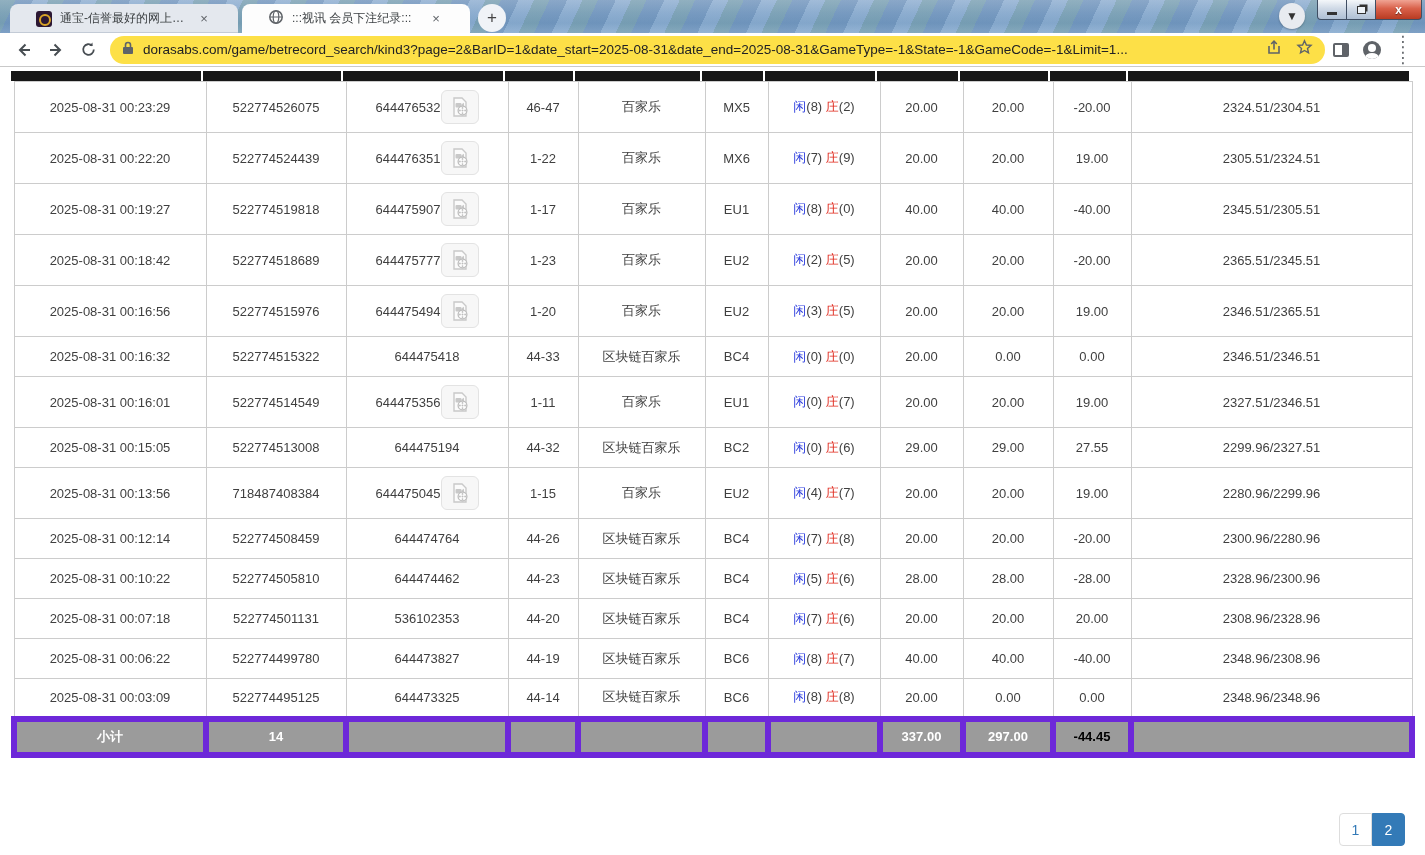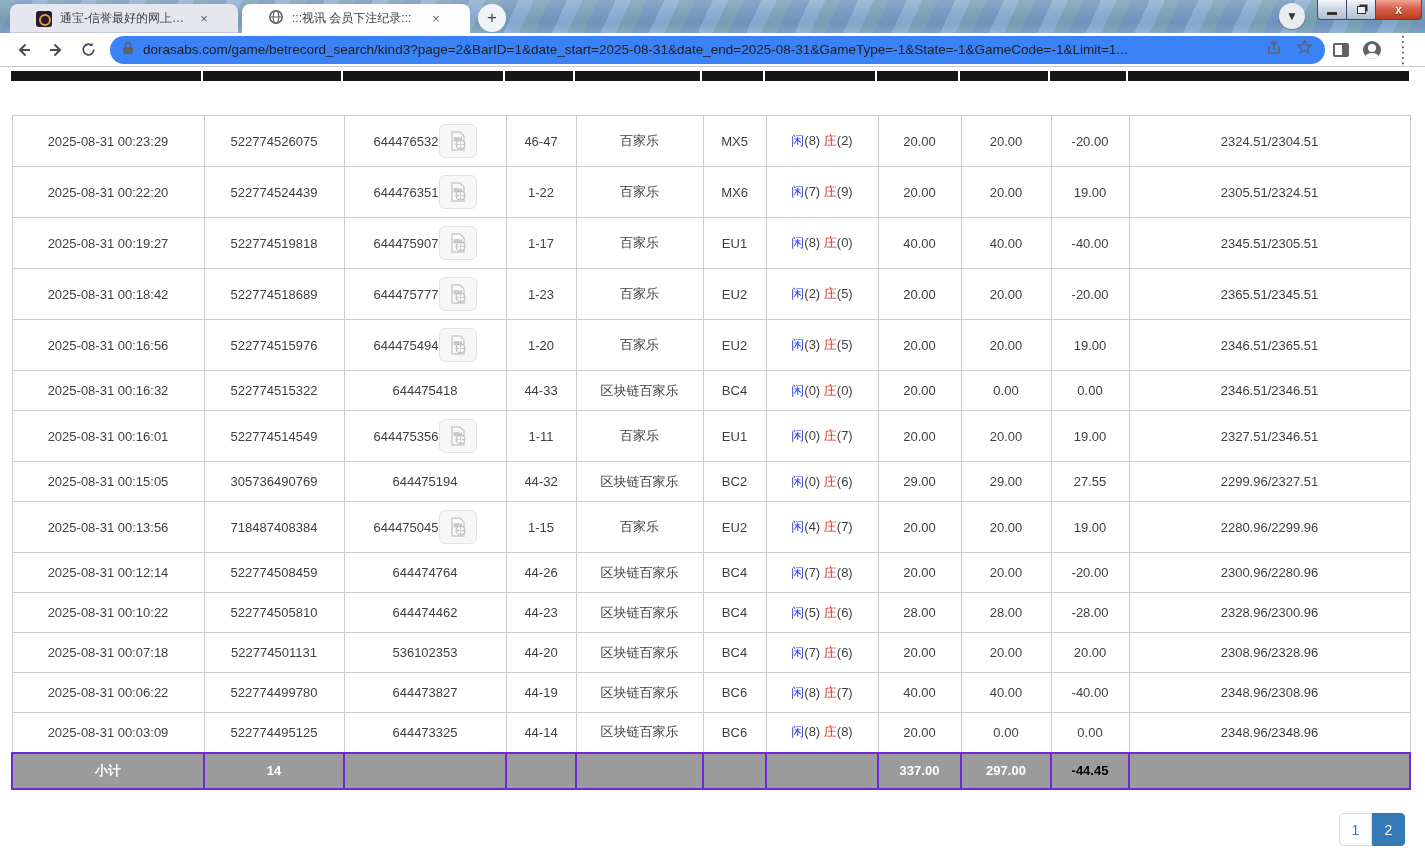--- a/index.html
+++ b/index.html
@@ -37,55 +37,55 @@
     font-size:12px; background:linear-gradient(180deg,#f0a494,#d9614a 45%,#b83b22);
     text-shadow:0 1px 1px rgba(0,0,0,.5); }
   .glyph-min { width:10px; height:3px; background:#333; margin-top:8px; }
   .glyph-max { width:9px; height:8px; border:1.5px solid #333; background:#eef3f8; box-shadow:2px -2px 0 -.5px #333; }
 
   .toolbar { height:34px; background:#fff; display:flex; align-items:center; padding:0 8px;
     border-bottom:1px solid #c9c9c9; }
   .navbtn { width:26px; height:26px; display:flex; align-items:center; justify-content:center;
     color:#474d52; font-size:17px; margin:0 3px; border-radius:50%; }
   .navbtn svg { display:block; }
-  .omnibox { flex:1; height:28px; margin:0 8px 0 6px; background:#3b82f6; border-radius:14px;
+  .omnibox { flex:1; height:28px; margin:0 8px 0 6px; background:#fde047; border-radius:14px;
     display:flex; align-items:center; padding:0 12px; min-width:0; }
   .omnibox .lock { flex:0 0 12px; margin-right:9px; }
   .urltext { flex:1; font-size:13.5px; color:#202124; white-space:nowrap; overflow:hidden; }
   .omniicons { display:flex; align-items:center; gap:14px; margin-left:10px; color:#5f6368; }
   .rightctl { display:flex; align-items:center; gap:14px; padding-right:6px; color:#5f6368; }
   .sidepanel-ic { width:16px; height:14px; border:2.5px solid #5f6368; border-radius:2px; position:relative; }
   .sidepanel-ic:after { content:""; position:absolute; right:0; top:0; bottom:0; width:5px; background:#5f6368; }
   .avatar-ic { width:18px; height:18px; border-radius:50%; background:#5f6368; position:relative; overflow:hidden; }
   .avatar-ic:before { content:""; position:absolute; left:5px; top:3px; width:8px; height:8px; border-radius:50%; background:#fff; }
   .avatar-ic:after { content:""; position:absolute; left:2px; top:12px; width:14px; height:9px; border-radius:50%; background:#fff; }
   .kebab { font-size:16px; color:#5f6368; letter-spacing:0; line-height:1; }
 
   
   .content { position:relative; height:787px; background:#fff; padding:4px 0 0 11px; }
   .hdr-strip { display:grid; width:1399px;
     grid-template-columns:192px 140px 162px 70px 127px 63px 112px 83px 90px 78px 281px; }
   .hdr-strip div { height:10px; background:#161616; border-right:2px solid #fff; }
   .hdr-strip div:last-child { border-right:none; }
 
-  table.records { width:1399px; border-collapse:collapse; table-layout:fixed;margin-top:34px; }
+  table.records { width:1399px; border-collapse:collapse; table-layout:fixed; }
   .records td { border:1px solid #cccccc; text-align:center; vertical-align:middle;
     font-size:13px; color:#3f3f3f; overflow:hidden; white-space:nowrap; }
   tr.tall td { height:51px; }
   tr.short td { height:40px; }
   .round-wrap { display:inline-flex; align-items:center; gap:0; justify-content:center; }
   .vbtn { width:38px; height:34px; border:1px solid #e3e3e3; border-radius:6px; background:#f7f7f7;
     display:inline-flex; align-items:center; justify-content:center; }
   .p-blue { color:#2a3bdd; }
   .b-red { color:#e02b1f; }
   .bet-link { color:#2b7bf0; }
   .neg { color:#ea1b12; }
   .balance { color:#4a4a4a; }
 
-  tr.foot td { background:#9b9b9b; border:2px solid #6d28d9; color:#fff; font-weight:bold;
+  tr.foot td { background:#9b9b9b; border:6px solid #6d28d9; color:#fff; font-weight:bold;
     height:36px; font-size:13px; }
   tr.foot td.neg { color:#000000; }
   tr.foot2 td { border-bottom:3px solid #8b8b8b; }
 
   .pager { position:absolute; right:20px; bottom:8px; display:flex; }
   .page-btn { min-width:33px; height:33px; display:flex; align-items:center; justify-content:center;
     font-size:14px; border:1px solid #ddd; background:#fff; color:#337ab7; }
   .page-btn:first-child { border-radius:4px 0 0 4px; }
   .page-btn:last-child { border-radius:0 4px 4px 0; }
   .page-btn.active { background:#337ab7; border-color:#337ab7; color:#fff; }
@@ -419,21 +419,21 @@
       <span class="p-blue">闲</span><span>(0)</span>
       <span class="b-red">庄</span><span>(7)</span>
     </td>
     <td class="bet-link">20.00</td>
     <td>20.00</td>
     <td>19.00</td>
     <td class="balance">2327.51/2346.51</td>
   </tr>
         <tr class="short">
     <td>2025-08-31 00:15:05</td>
-    <td>305736490769</td>
+    <td>522774513008</td>
     <td>
       <span class="round-wrap">
         <span>644475194</span>
 
       </span>
     </td>
     <td>44-32</td>
     <td>区块链百家乐</td>
     <td>BC2</td>
     <td>

